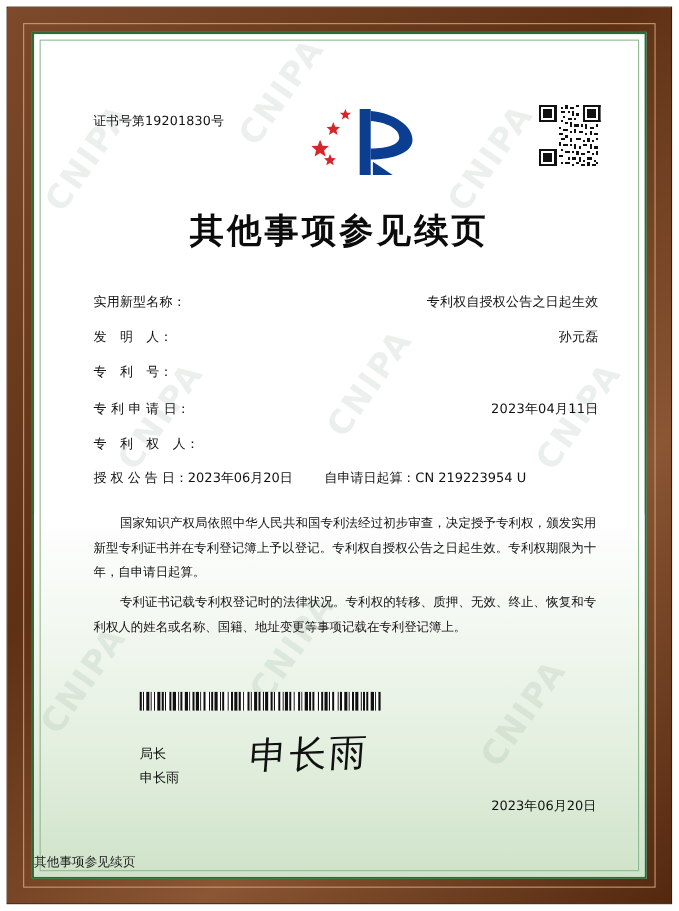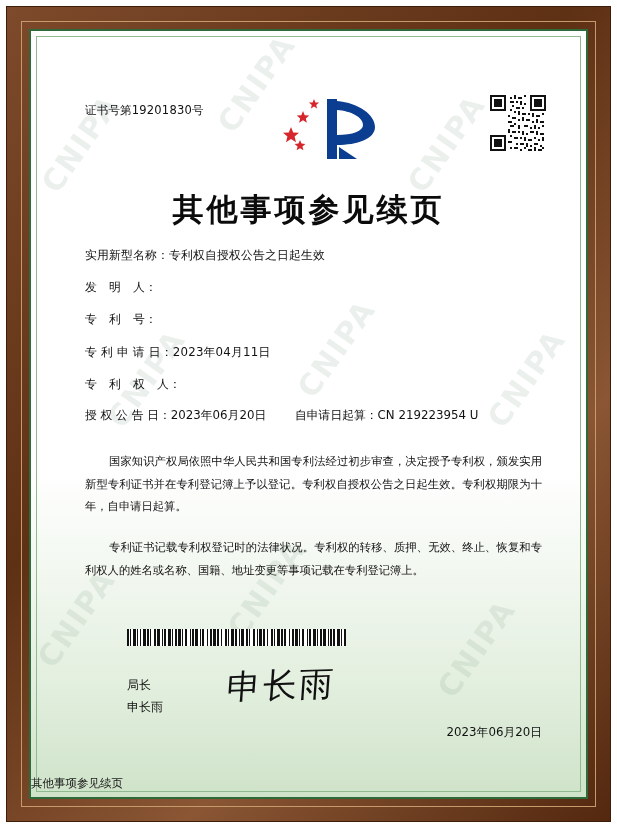--- a/index.html
+++ b/index.html
@@ -114,21 +114,22 @@
     font-size: 31px;
     font-weight: bold;
     color: #0b0b0b;
     letter-spacing: 3px;
   }
 
   .rows {
     position: absolute;
     left: 54px;
     right: 42px;
-    top: 216px;
+    top: 235px;
+    text-align: right;
   }
   .row {
     display: flex;
     align-items: flex-start;
     font-size: 11.8px;
     color: #111;
     margin-bottom: 14.5px;
     line-height: 1.5;
   }
   .row .lbl {
@@ -156,21 +157,21 @@
   .para {
     position: absolute;
     left: 54px;
     right: 44px;
     font-size: 11.3px;
     color: #111;
     line-height: 2.0;
     text-align: justify;
     text-indent: 24px;
   }
-  .para.p1 { top: 420px; font-family: Liberation Mono, monospace; }
+  .para.p1 { top: 435px; font-family: Liberation Mono, monospace; }
   .para.p2 { top: 506px; }
 
   
   .barcode {
     position: absolute;
     left: 96px;
     top: 598px;
     width: 320px;
     height: 17px;
     display: flex;
@@ -356,20 +357,21 @@
 
       <div class="title">其他事项参见续页</div>
 
       <div class="rows">
         <div class="row">
           <span class="lbl">实用新型名称：</span>
           <span class="val">专利权自授权公告之日起生效</span>
         </div>
         <div class="row">
           <span class="lbl">发　明　人：</span>
+          <span class="val">孙元磊</span>
         </div>
         <div class="row">
           <span class="lbl">专　利　号：</span>
         </div>
         <div class="row">
           <span class="lbl">专 利 申 请 日：</span>
           <span class="val">2023年04月11日</span>
         </div>
         <div class="row">
           <span class="lbl">专　利　权　人：</span>

